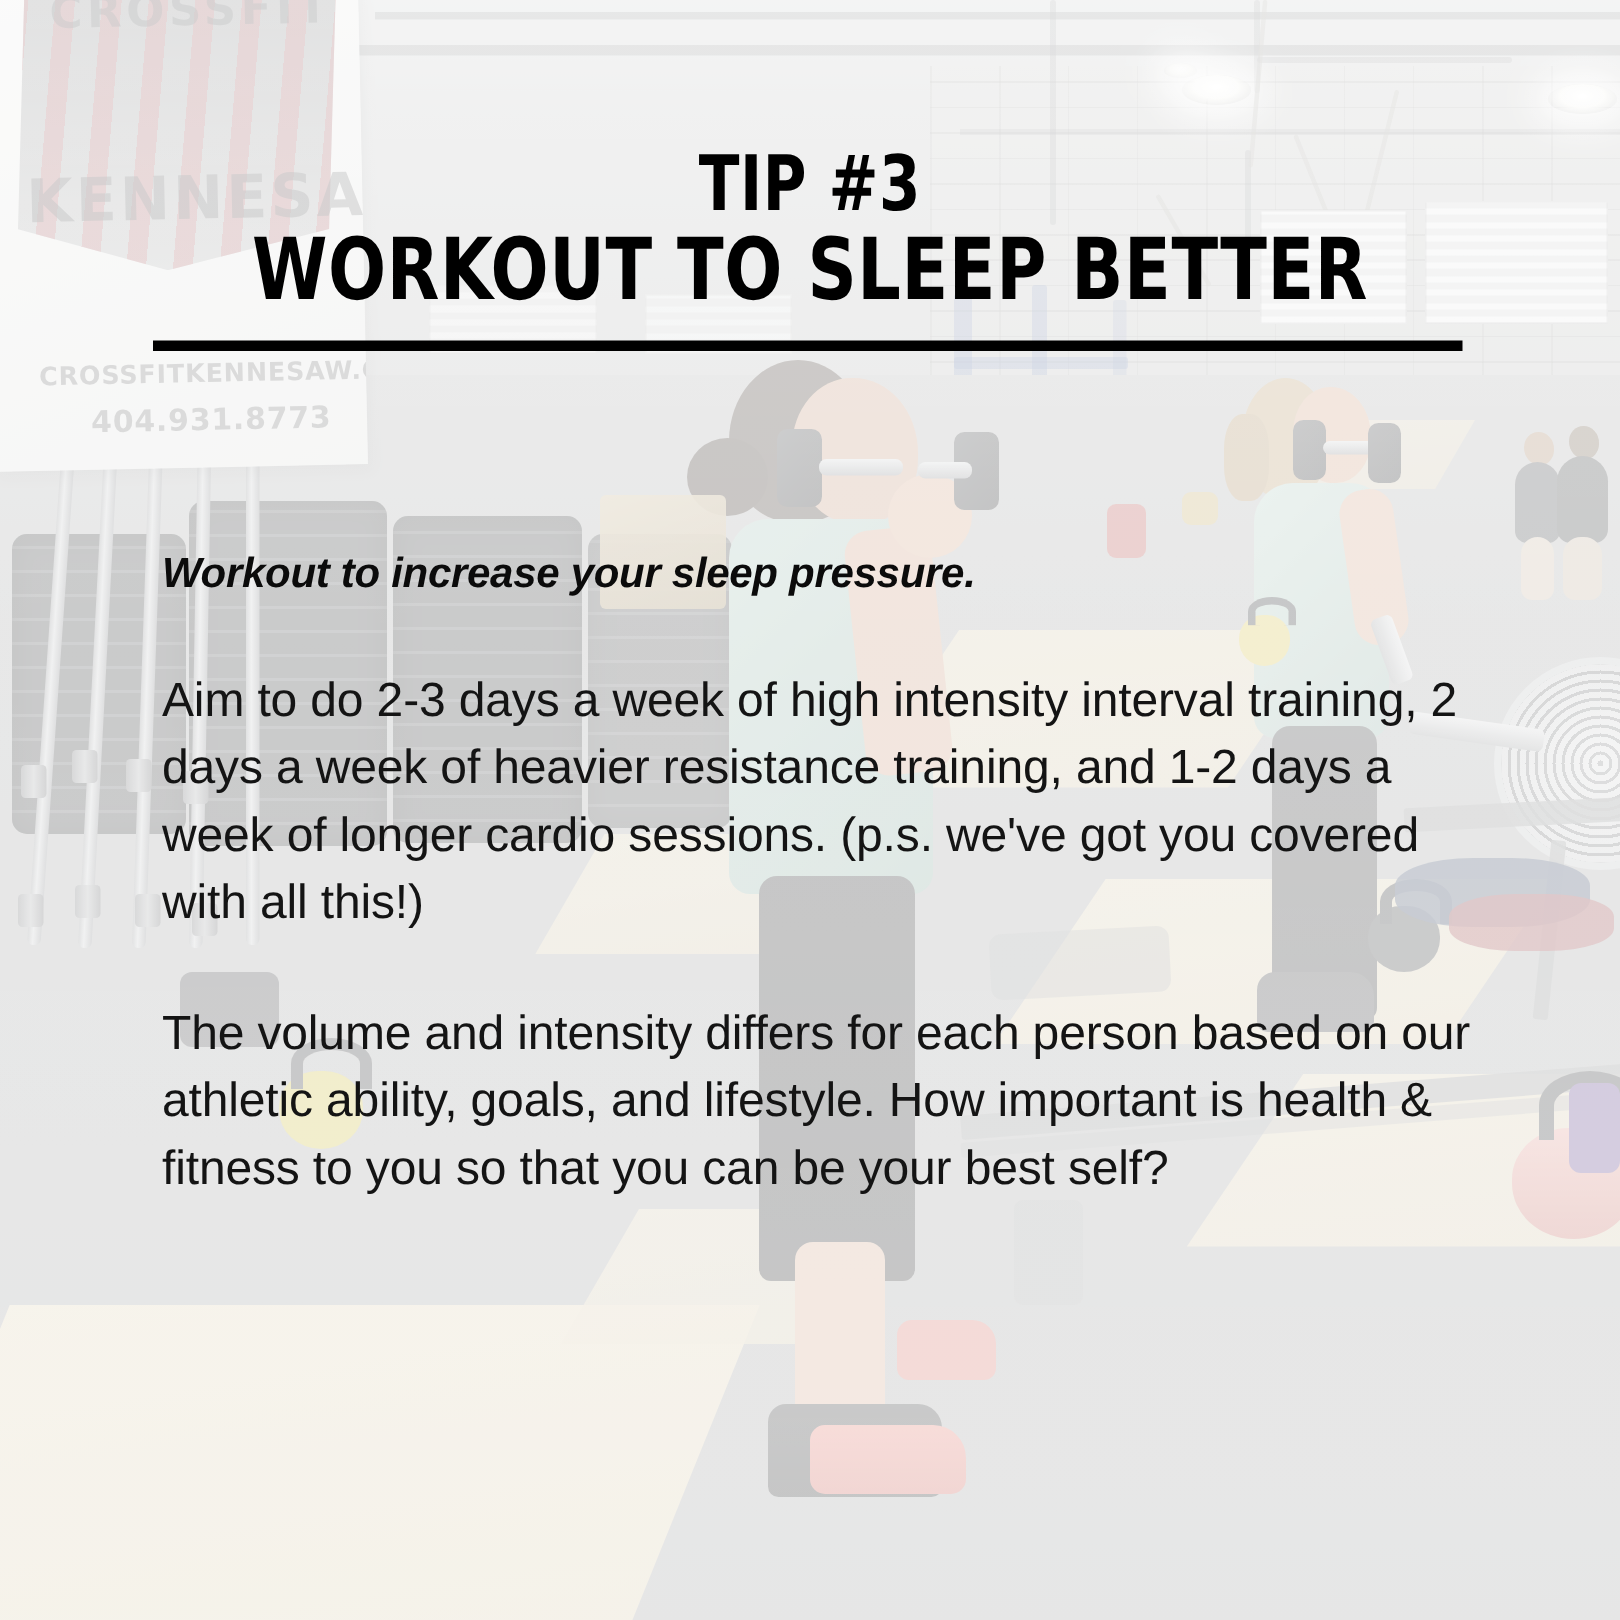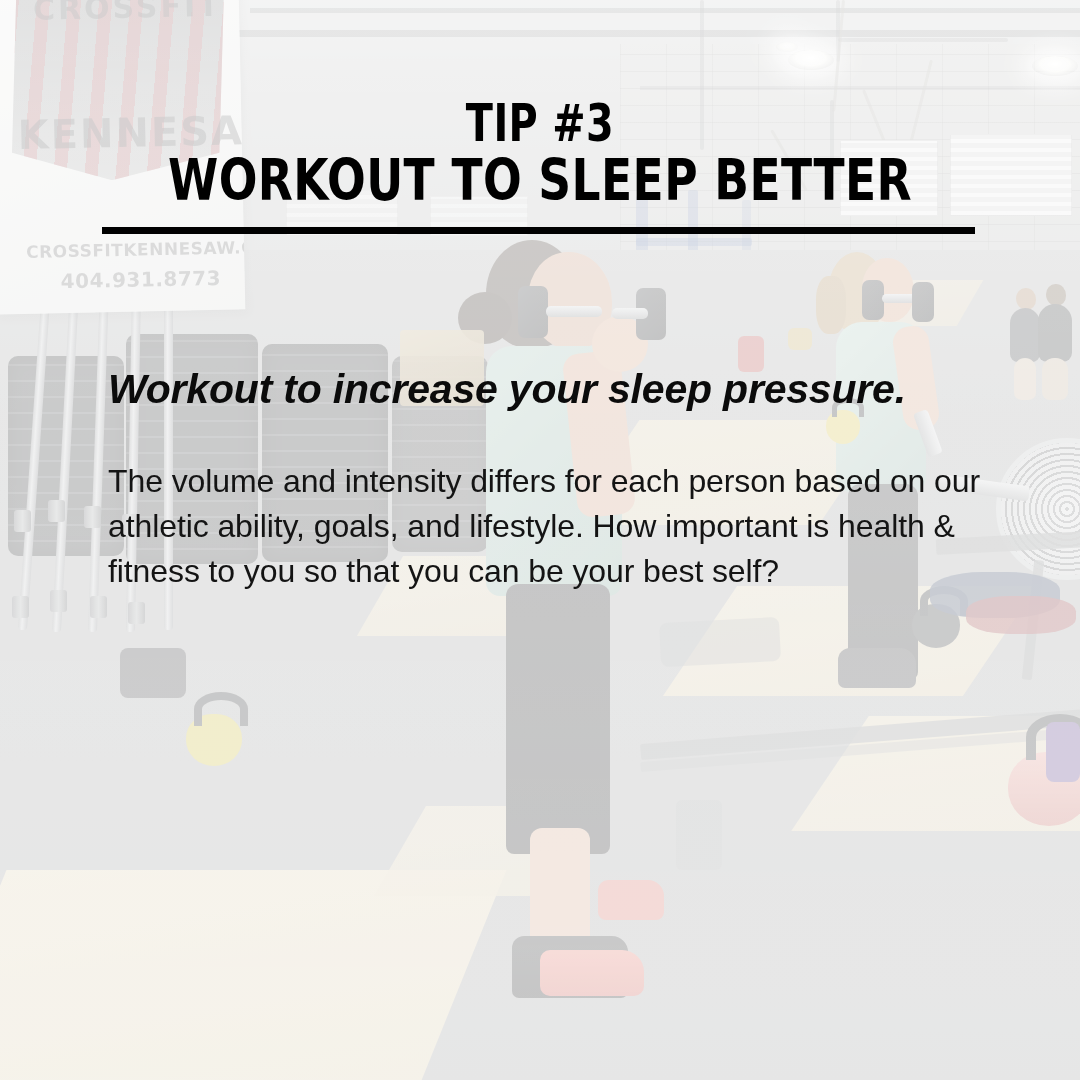--- a/index.html
+++ b/index.html
@@ -182,21 +182,21 @@
   }
   .rule {
     position: absolute; left: 102px; top: 227px; width: 873px; height: 7px;
     background: #000000;
   }
 
   .body-col {
     position: absolute; left: 108px; top: 365px; width: 880px;
   }
   .lede {
-    font-size: 41px;
+    font-size: 28px;
     font-weight: 700;
     font-style: italic;
     color: #0b0b0b;
     letter-spacing: -0.2px;
     margin: 0 0 46px 0;
     line-height: 1.18;
   }
   .para {
     font-size: 32px;
     color: #141414;
@@ -374,17 +374,18 @@
   </div>
 
   <div class="content">
 
     <div class="kicker">TIP #3</div>
     <div class="headline">WORKOUT TO SLEEP BETTER</div>
     <div class="rule"></div>
 
     <div class="body-col">
       <p class="lede">Workout to increase your sleep pressure.</p>
+      <p class="para">Aim to do 2-3 days a week of high intensity interval training, 2 days a week of heavier resistance training, and 1-2 days a week of longer cardio sessions. (p.s. we've got you covered with all this!)</p>
       <p class="para">The volume and intensity differs for each person based on our athletic ability, goals, and lifestyle. How important is health &amp; fitness to you so that you can be your best self?</p>
     </div>
 
   </div>
 </div>
 
 </body></html>

